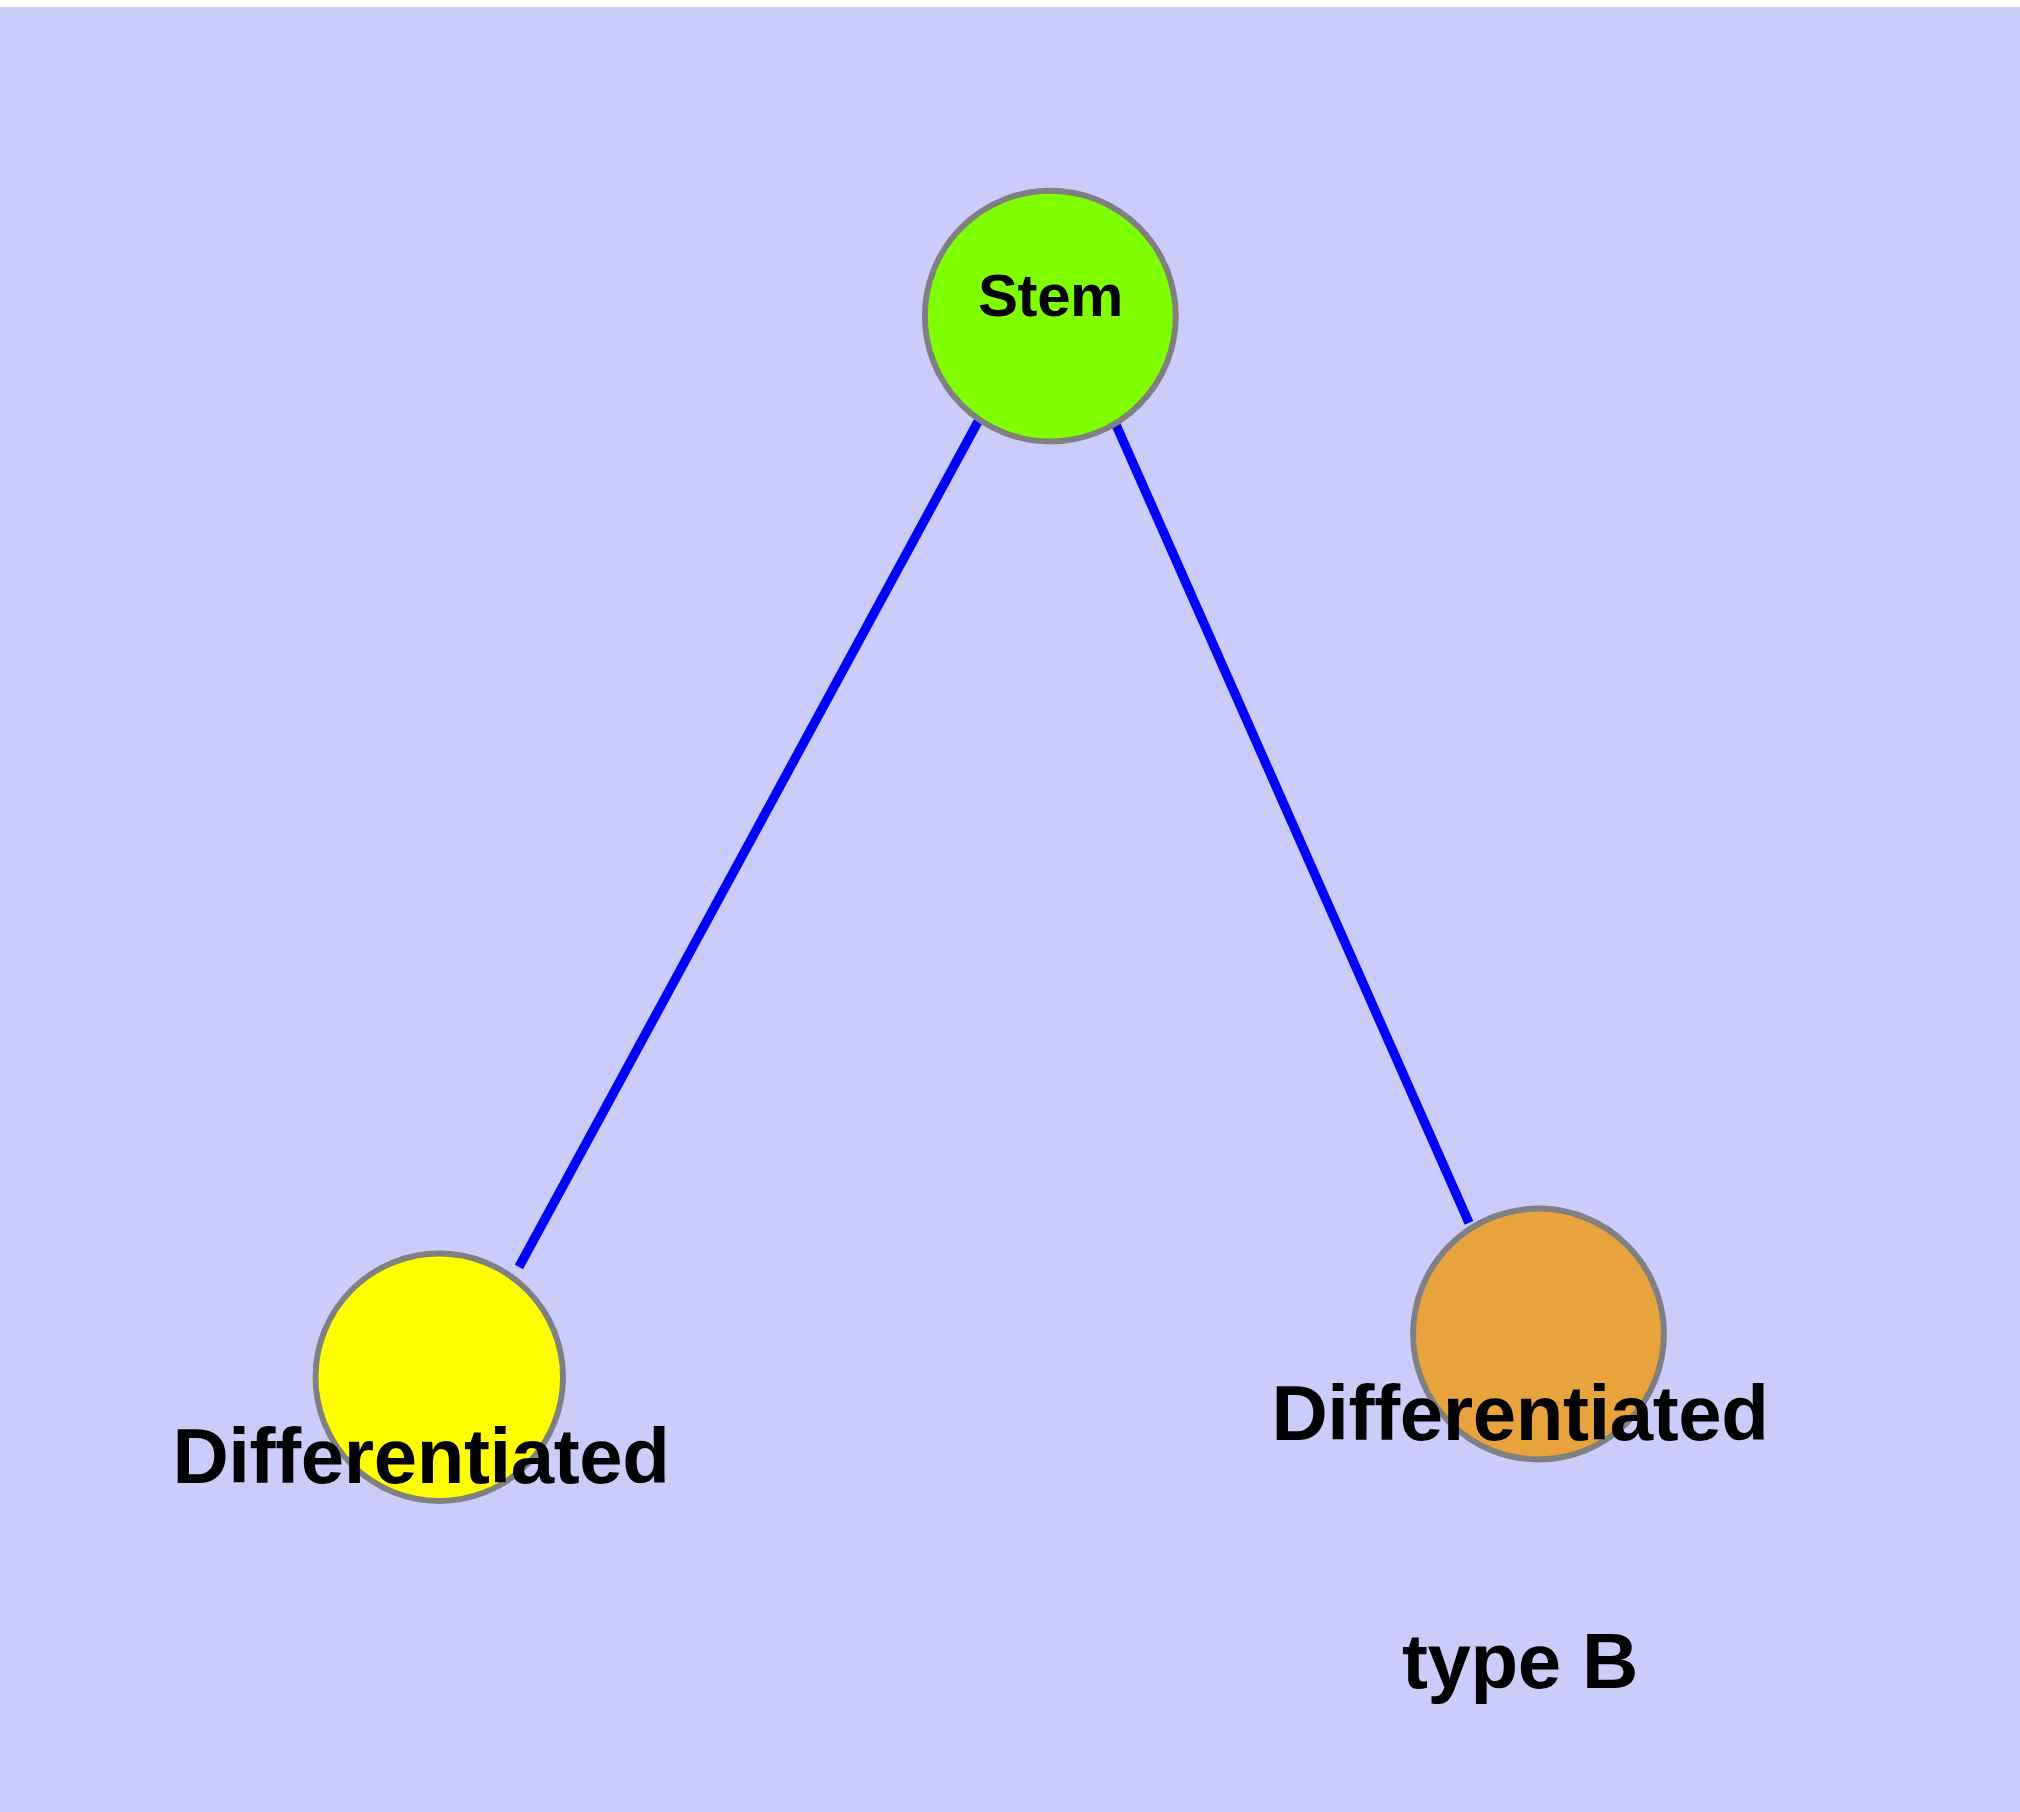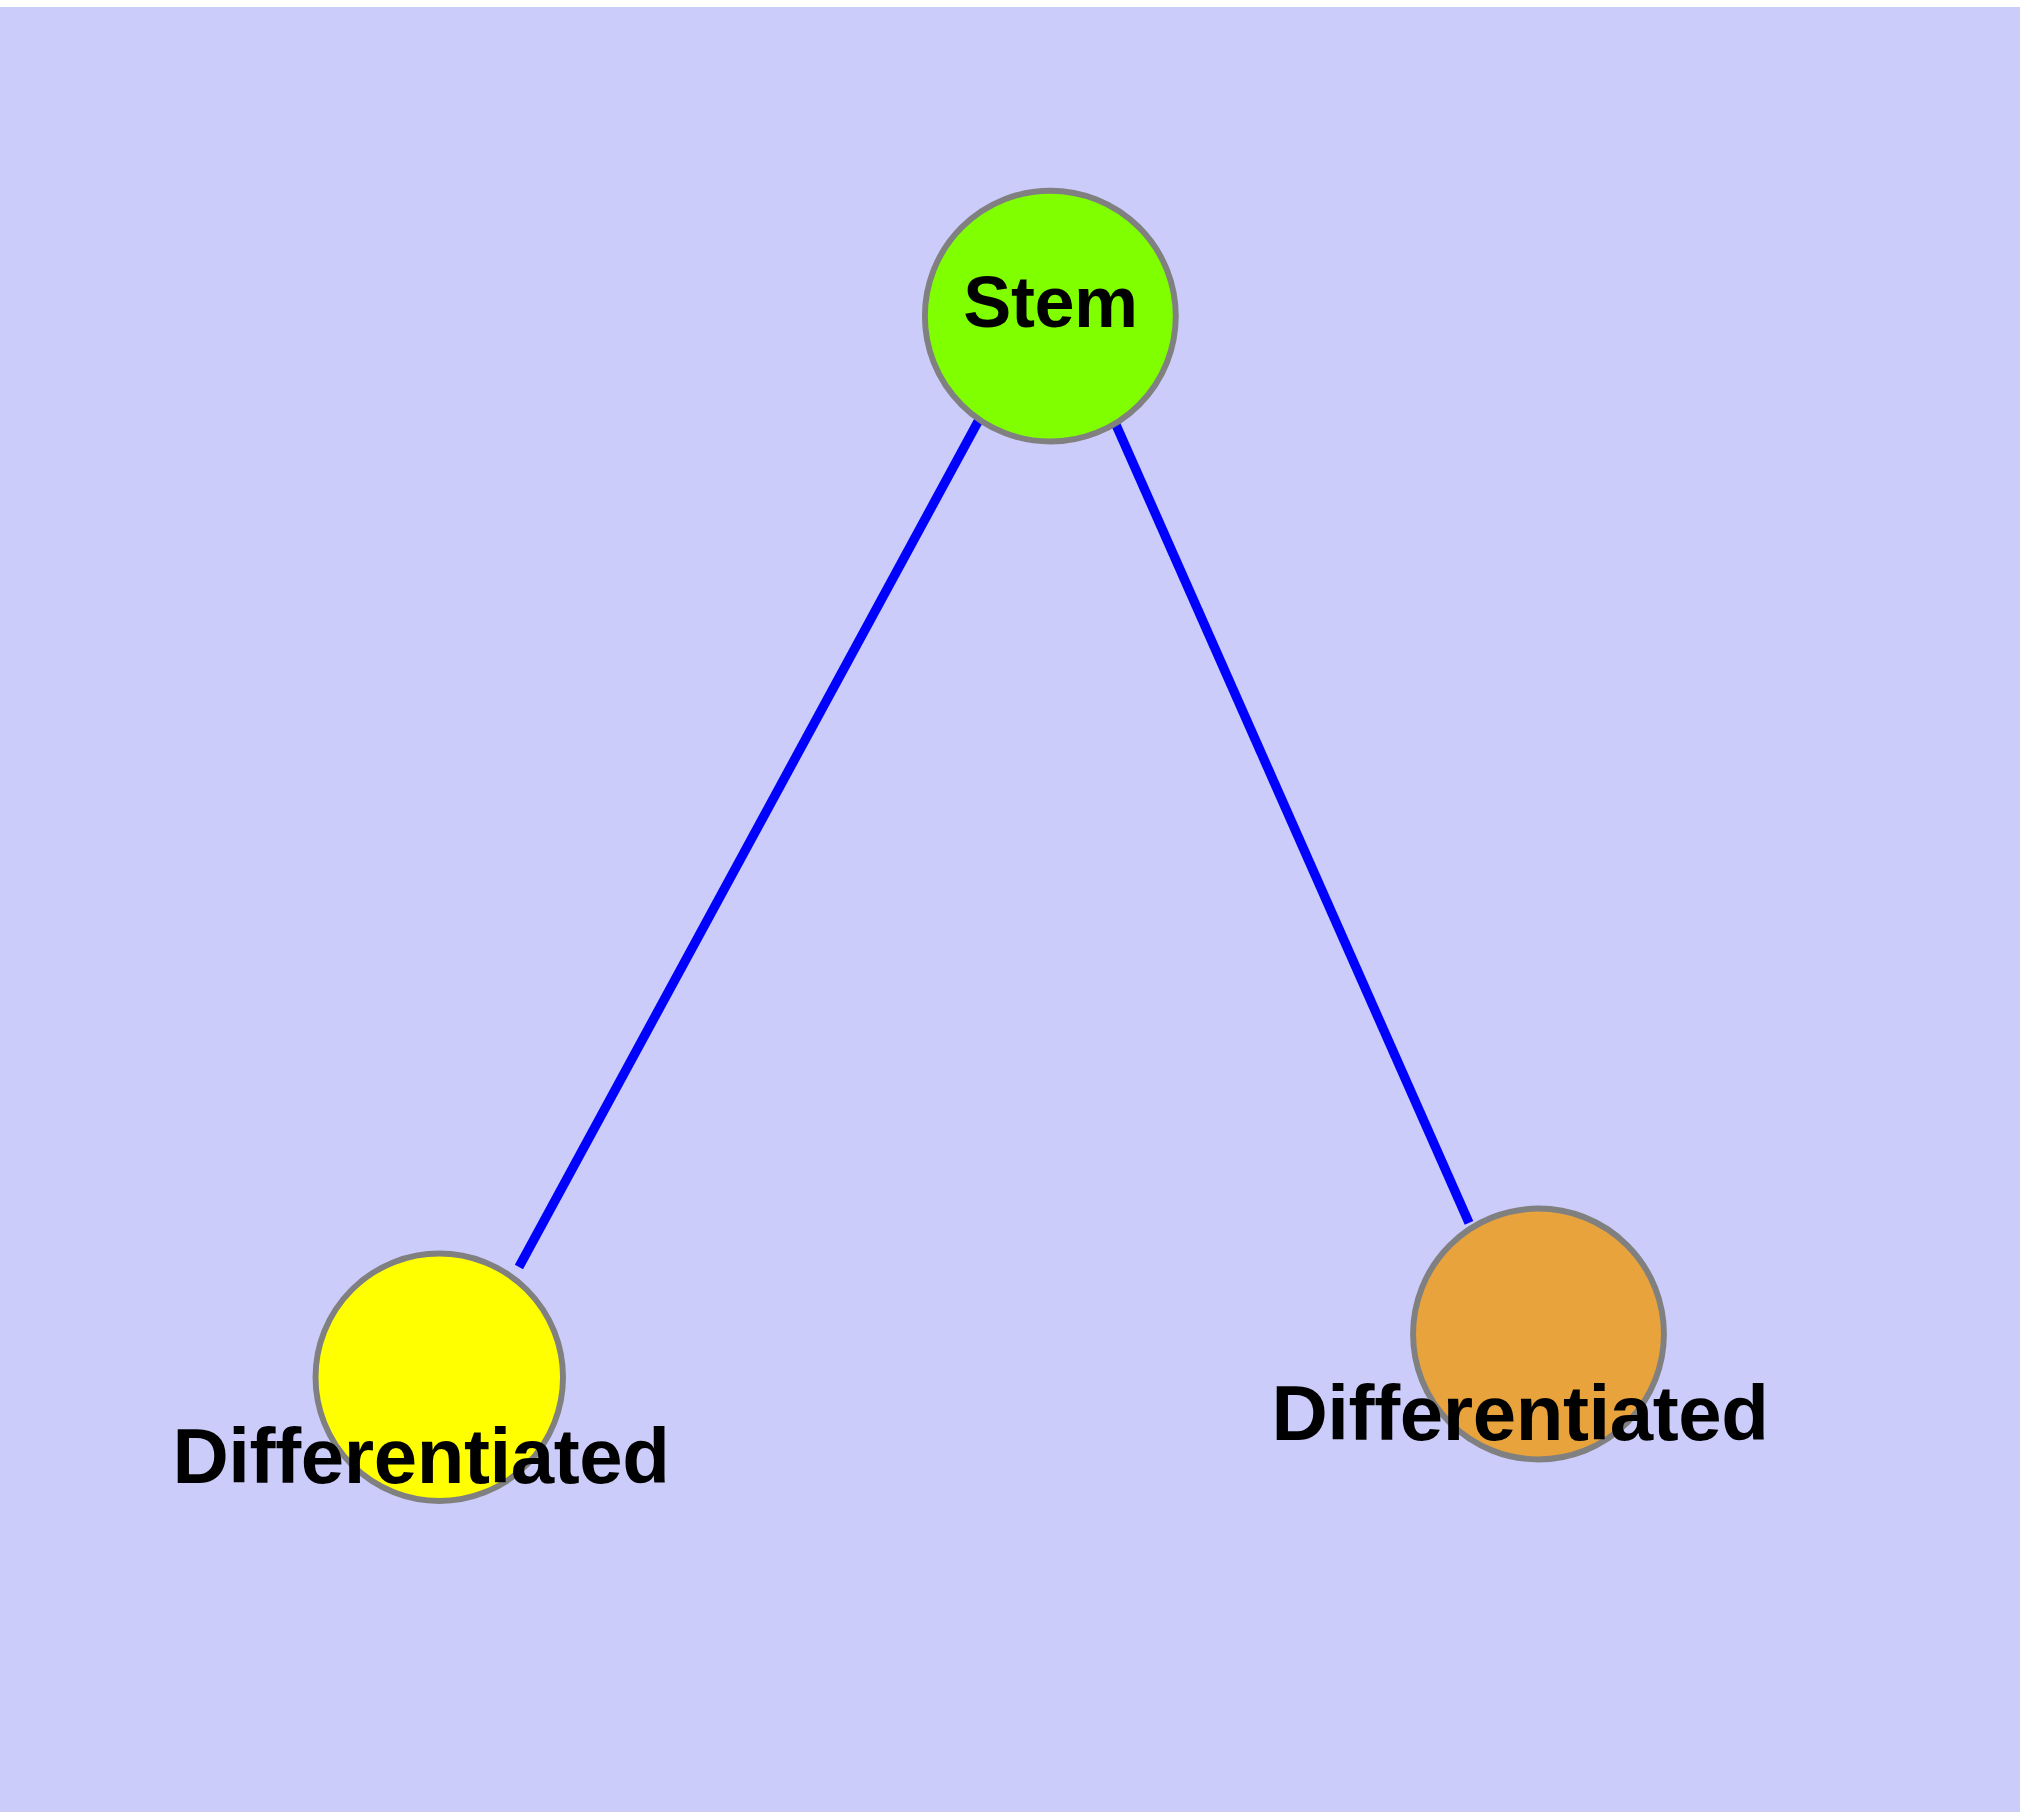--- a/index.html
+++ b/index.html
@@ -34,21 +34,21 @@
     color: #000000;
     font-weight: bold;
     font-family: "Liberation Sans", sans-serif;
     text-align: center;
     line-height: 1.06;
     white-space: pre;
     letter-spacing: -0.4px;
     pointer-events: none;
   }
   .label-stem {
-    font-size: 72px;
+    font-size: 60px;
   }
   .label-type {
     font-size: 78px;
   }
 </style>
 </head>
 <body>
 
 <div id="canvas">
 
@@ -67,16 +67,17 @@
   </svg>
 
   <div class="node-label label-stem" style="left:796px; top:264px; width:509px;">Stem</div>
 
   <div class="node-label label-type" style="left:82px; top:1250px; width:678px;">
     <div>Differentiated</div>
   </div>
 
   <div class="node-label label-type" style="left:1181px; top:1207px; width:678px;">
     <div>Differentiated</div>
+    <div>type B</div>
   </div>
 
 </div>
 
 
 </body></html>

